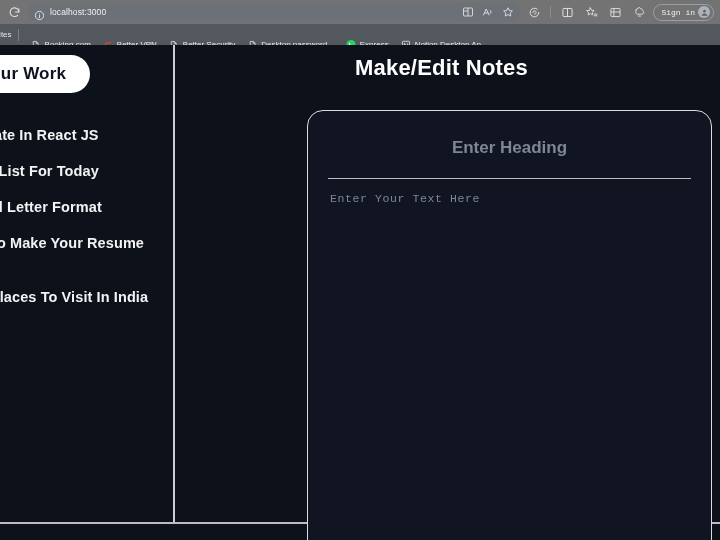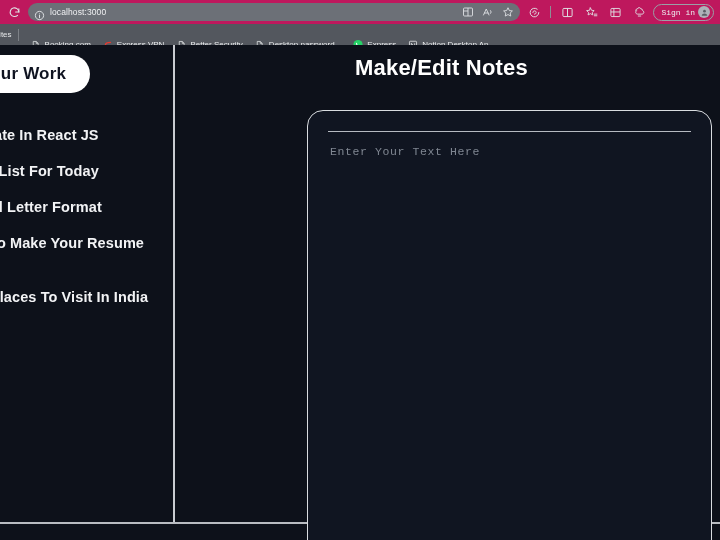--- a/index.html
+++ b/index.html
@@ -18,21 +18,21 @@
     background: #5b5f66;
     position: relative;
     z-index: 50;
   }
 
   .toolbar {
     height: 24px;
     display: flex;
     align-items: center;
     padding: 0 6px 0 4px;
-    background: #be185d;
+    background: #737373;
     gap: 4px;
   }
 
   .tb-icon {
     width: 20px;
     height: 18px;
     display: flex;
     align-items: center;
     justify-content: center;
     flex: 0 0 auto;
@@ -409,21 +409,21 @@
       </span>
       <span class="bm-label">Booking.com</span>
     </div>
 
     <div class="bm-item">
       <span class="bm-ico">
         <svg width="10" height="10" viewBox="0 0 24 24" fill="none" stroke="#e8392f" stroke-width="3.2" stroke-linecap="round">
           <path d="M18 5.5C10 5.5 6 8 6 11.5s12 2.5 12 6-4 4-9 1.5"></path>
         </svg>
       </span>
-      <span class="bm-label">Express VPN</span>
+      <span class="bm-label">Better VPN</span>
     </div>
 
     <div class="bm-item">
       <span class="bm-ico">
         <svg width="9" height="10" viewBox="0 0 24 24" fill="none" stroke="#e6e8ea" stroke-width="2">
             <path d="M6 2.5h8l5 5v14H6z"></path>
             <path d="M14 2.5v5h5"></path>
           </svg>
       </span>
       <span class="bm-label">Better Security</span>
@@ -475,17 +475,18 @@
       <li class="note-list-item">Formal Letter Format</li>
       <li class="note-list-item">How To Make Your Resume Better</li>
       <li class="note-list-item">Best Places To Visit In India</li>
     </ul>
   </div>
 
   <div class="main">
     <div class="main-title">Make/Edit Notes</div>
 
     <div class="note-card">
+      <input class="heading-input" type="text" placeholder="Enter Heading" style="">
       <div class="card-divider"></div>
       <textarea class="body-textarea" placeholder="Enter Your Text Here" style=""></textarea>
     </div>
   </div>
 </div>
 
 </body></html>

